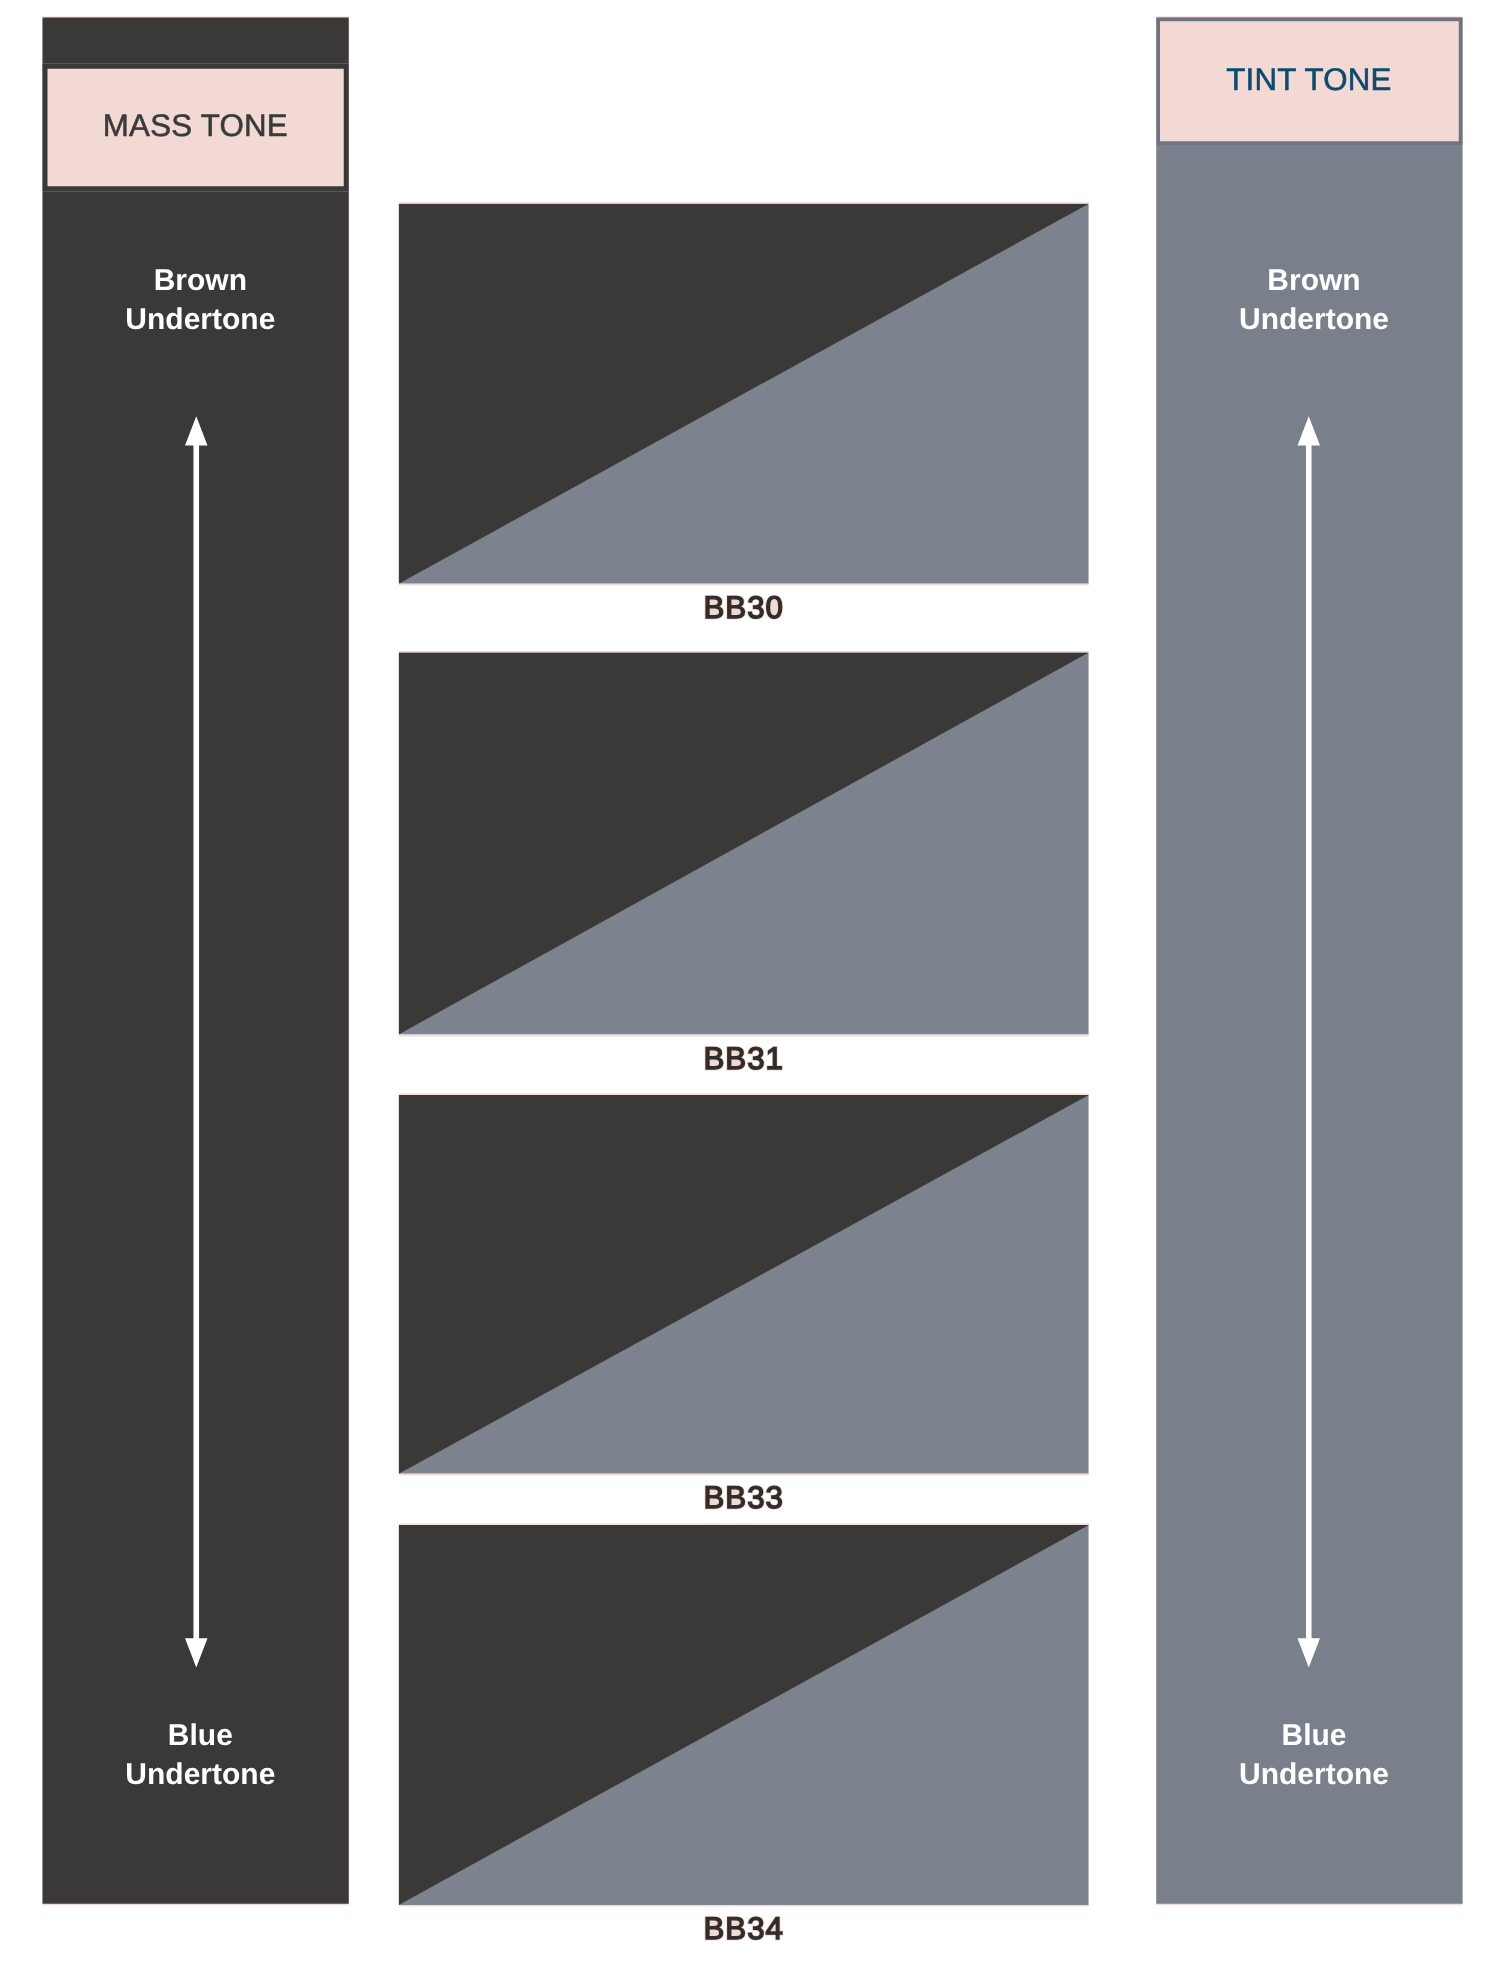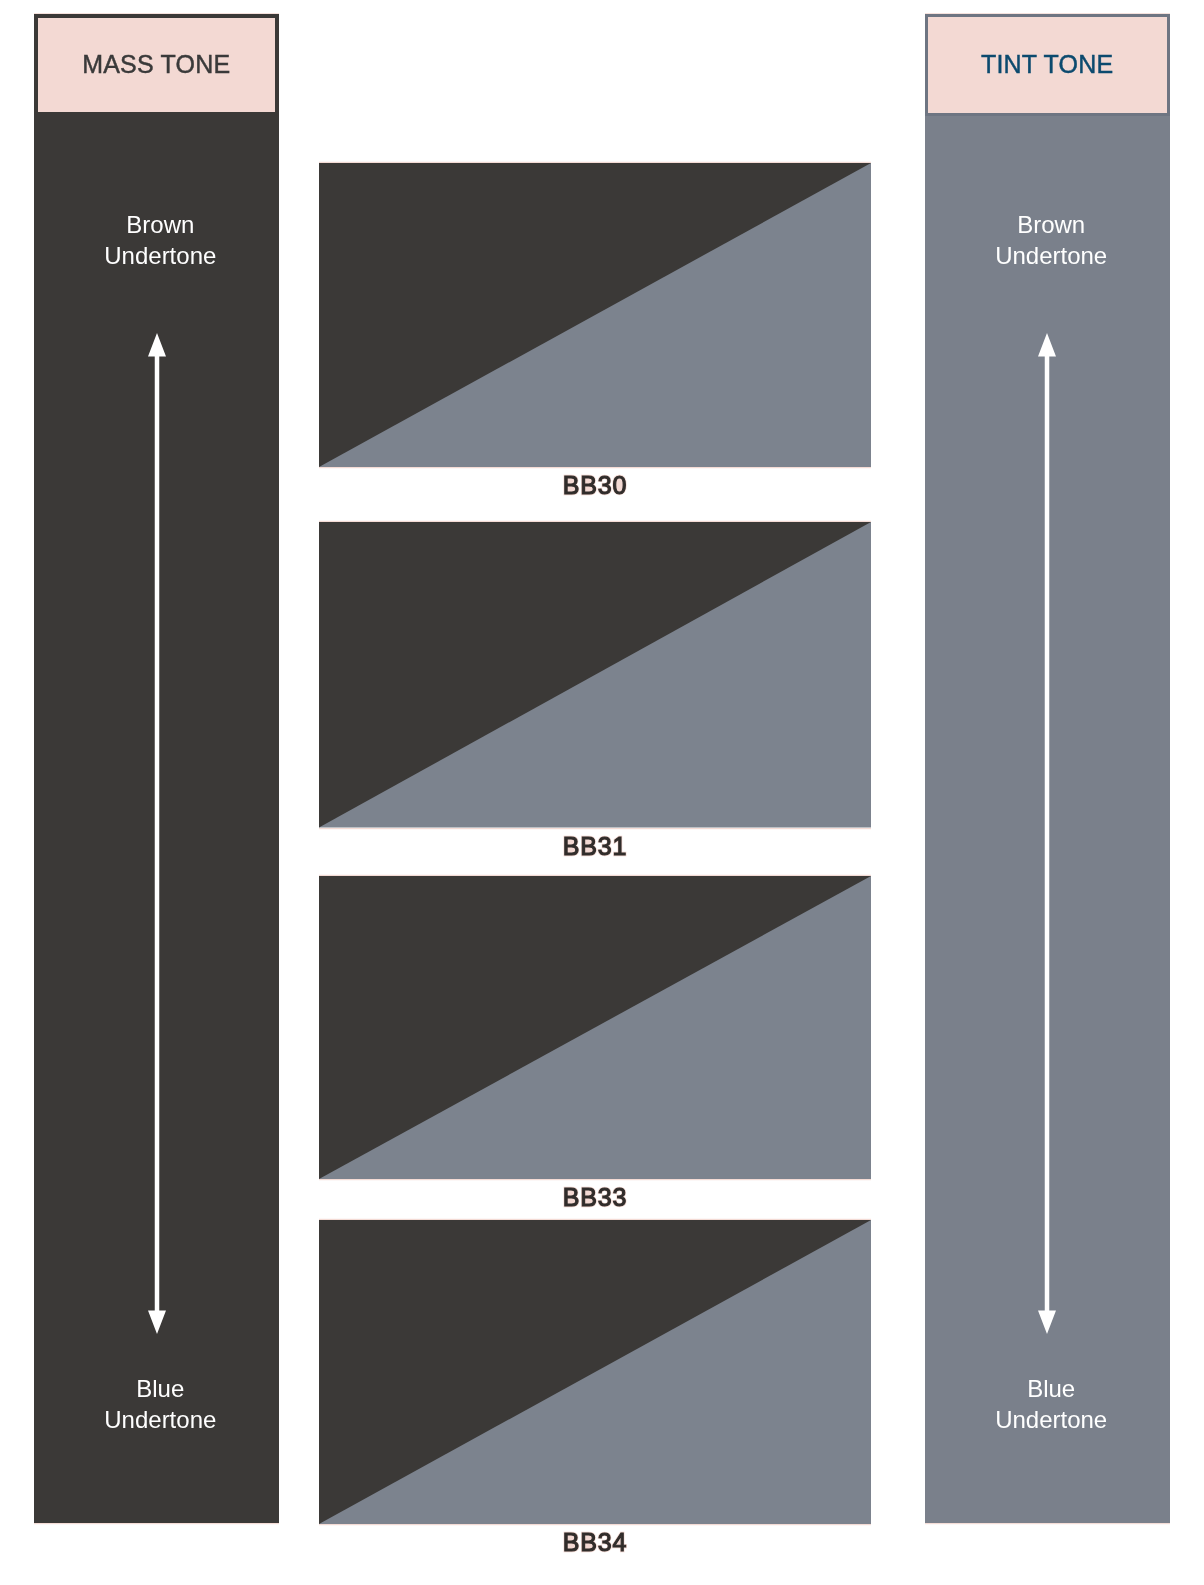--- a/index.html
+++ b/index.html
@@ -3,26 +3,26 @@
 <meta charset="utf-8">
 <style>
   html,body{margin:0;padding:0;}
   body{width:1204px;height:1585px;background:#ffffff;position:relative;overflow:hidden;
        font-family:"Liberation Sans", sans-serif;}
   .abs{position:absolute;}
   .col-dark{left:33.8px;top:14px;width:245px;height:1509px;background:#3b3937;box-shadow:0 1.2px 0 rgba(243,217,211,.9), 0 -1px 0 rgba(243,217,211,.8);}
   .col-gray{left:924.7px;top:14px;width:245px;height:1509px;background:#7a808b;box-shadow:0 1.2px 0 rgba(243,217,211,.9), 0 -1px 0 rgba(243,217,211,.8);}
   .hdr{box-sizing:border-box;width:245px;height:101.5px;top:14px;background:#f3d9d3;
        display:flex;align-items:center;justify-content:center;}
-  .hdr-l{left:33.8px;border:4px solid #3b3937;}
+  .hdr-l{left:33.8px;border:4px solid #3b3937;margin-top:37px;}
   .hdr-r{left:924.7px;border:3.5px solid #6e7582;}
   .hdr span{font-size:25px;letter-spacing:0.2px;-webkit-text-stroke:0.45px currentColor;}
   .hdr-l span{color:#3a3a3a;}
   .hdr-r span{color:#0c4a6e;}
-  .ct{width:253px;text-align:center;color:#ffffff;font-weight:normal;
+  .ct{width:253px;text-align:center;color:#ffffff;font-weight:bold;
       font-size:24px;line-height:31px;}
   .ct-l{left:33.8px;}
   .ct-r{left:924.7px;}
   .swatch{left:319px;width:552px;box-shadow:0 1.2px 0 rgba(243,217,211,.95), 0 -1.2px 0 rgba(243,217,211,.95);}
   .lbl{width:90px;height:30px;}
 </style>
 </head>
 <body>
 
   <div class="abs col-dark"></div>

